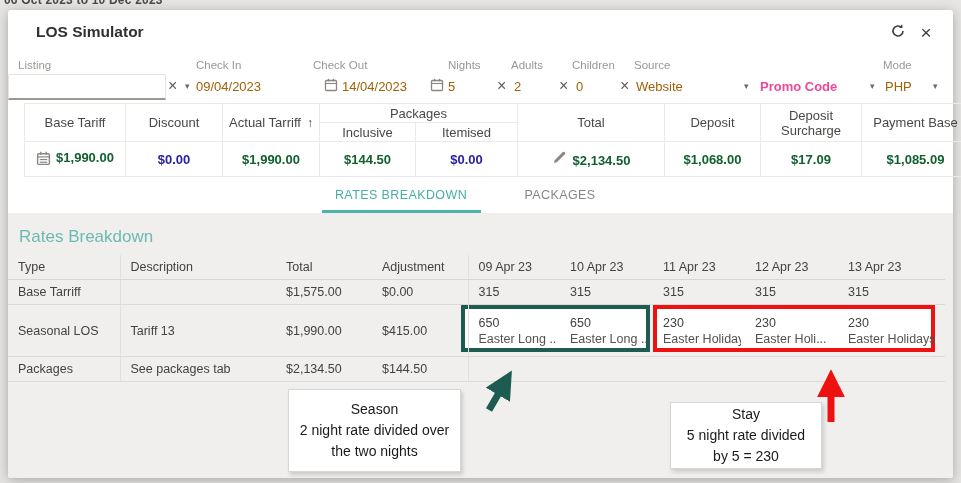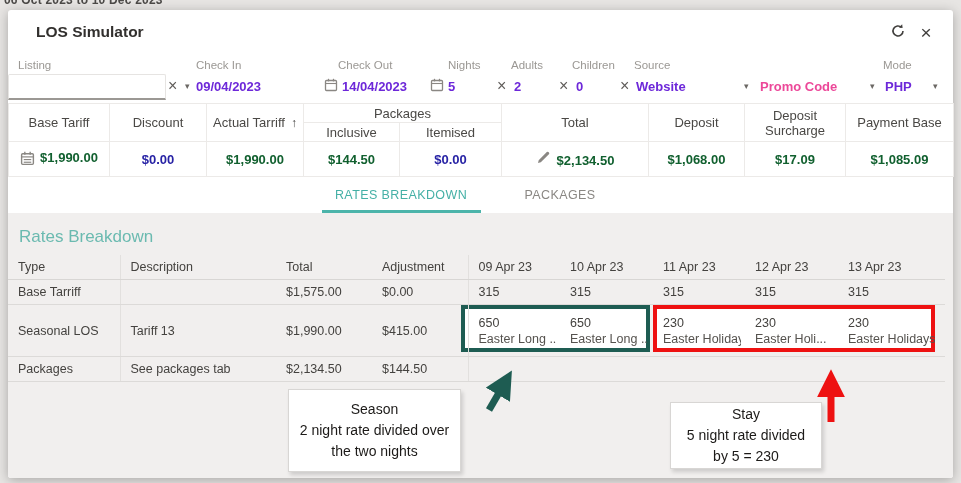--- a/index.html
+++ b/index.html
@@ -18,28 +18,28 @@
   }
   
   .modal-header { position:absolute; left:0; top:0; width:100%; height:44px; }
   .modal-title { position:absolute; left:28px; top:13px; font-size:15.5px; font-weight:bold; color:#32302e; }
   .icon-btn { position:absolute; top:12px; width:22px; height:22px; cursor:pointer; display:flex; align-items:center; justify-content:center; color:#3d3b39; }
   .refresh-btn { right:44px; }
   .close-btn { right:16px; font-size:19px; color:#413f3d; }
   
   .form-area { position:absolute; left:0; top:44px; width:100%; height:58px; font-size:13px; }
   .f-label { position:absolute; top:5px; font-size:11.5px; color:#9b9894; }
-  .f-value { position:absolute; top:25px; font-size:13px; color:#6d28d9; font-weight:700; }
+  .f-value { position:absolute; top:25px; font-size:13px; color:#a16207; font-weight:400; }
   .listing-input { position:absolute; left:0; top:20px; width:158px; height:26px; background:#fff; border:1px solid #e6e4e2; border-bottom:2px solid #9b9894; border-radius:2px 2px 0 0; }
   .x-ico { position:absolute; top:23px; font-size:16px; color:#5f5c59; line-height:18px; cursor:pointer; }
   .caret { position:absolute; top:27px; font-size:9px; color:#6b6864; cursor:pointer; }
   .cal-ico { position:absolute; top:24px; width:14px; height:14px; color:#8a8783; }
   .placeholder { color:#ec4899; font-weight:700; }
   
-  .summary-wrap { position:absolute; left:0; top:93px; width:945px; }
+  .summary-wrap { position:absolute; left:0; top:93px; width:945px;padding-left:16px; }
   table.summary { width:945px; border-collapse:collapse; table-layout:fixed; }
   table.summary th, table.summary td { border:1px solid #eceae8; text-align:center; vertical-align:middle; }
   table.summary { border-top:1px solid #e5e3e1; border-bottom:1px solid #e5e3e1; }
   table.summary th { font-size:13px; font-weight:400; color:#4a4845; height:19px; }
   table.summary td { height:35px; font-size:13px; font-weight:bold; }
   .green { color:#11602f; }
   .blue { color:#2823a5; }
   .total-cell { font-size:17px; }
   .cell-flex { display:inline-flex; align-items:flex-end; gap:6px; }
   .sort-arrow { font-size:12px; color:#413f3d; }
@@ -96,21 +96,21 @@
 
   <div class="form-area">
     <span class="f-label" style="left:10px">Listing</span>
     <div class="listing-input"></div>
     <span class="x-ico" style="left:160px">×</span>
     <span class="caret" style="left:177px">▾</span>
 
     <span class="f-label" style="left:188px">Check In</span>
     <span class="f-value" style="left:188px">09/04/2023</span>
 
-    <span class="f-label" style="left:330px">Check Out</span>
+    <span class="f-label" style="left:305px">Check Out</span>
     <span class="cal-ico" style="left:316px">
       <svg width="14" height="14" viewBox="0 0 14 14">
           <rect x="1.5" y="2.5" width="11" height="10" rx="1" fill="none" stroke="#8a8783" stroke-width="1.3"></rect>
           <line x1="4.5" y1="0.8" x2="4.5" y2="3.4" stroke="#8a8783" stroke-width="1.3"></line>
           <line x1="9.5" y1="0.8" x2="9.5" y2="3.4" stroke="#8a8783" stroke-width="1.3"></line>
           <line x1="1.5" y1="5.5" x2="12.5" y2="5.5" stroke="#8a8783" stroke-width="1.1"></line>
         </svg>
     </span>
     <span class="f-value" style="left:334px">14/04/2023</span>
 

